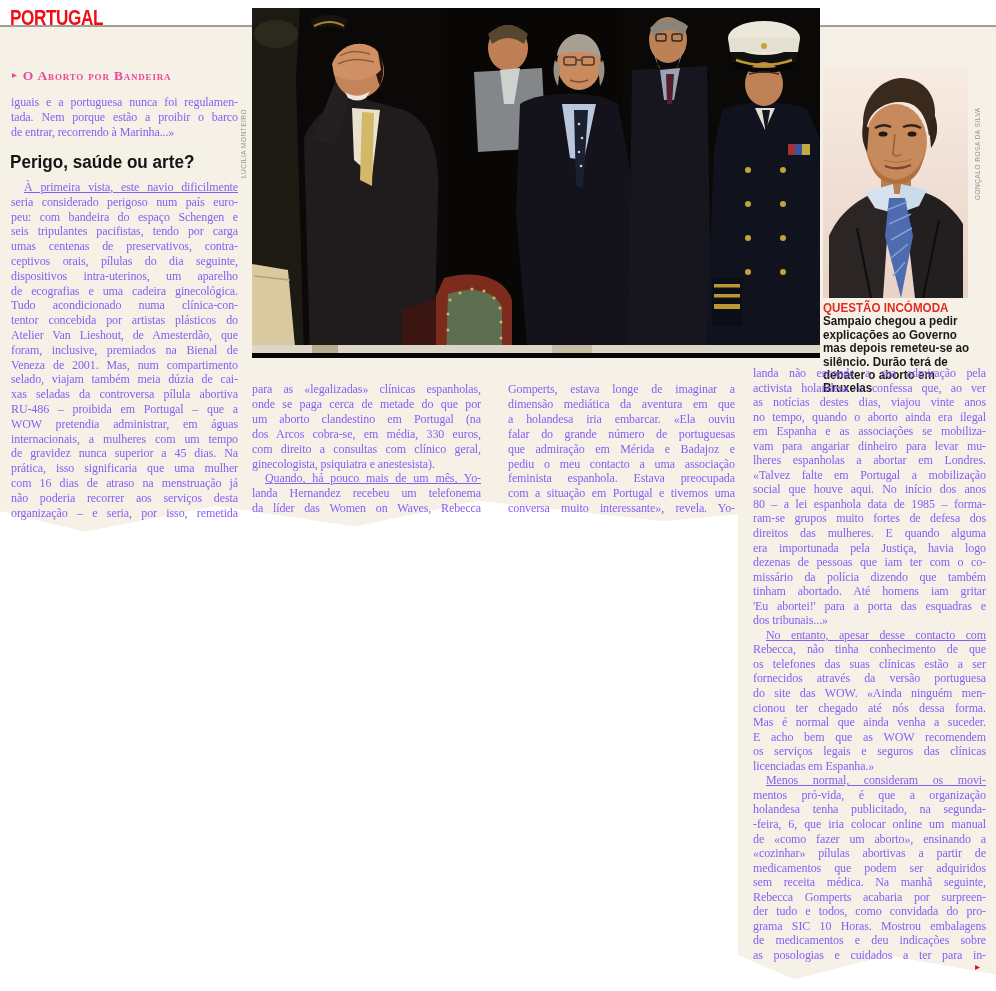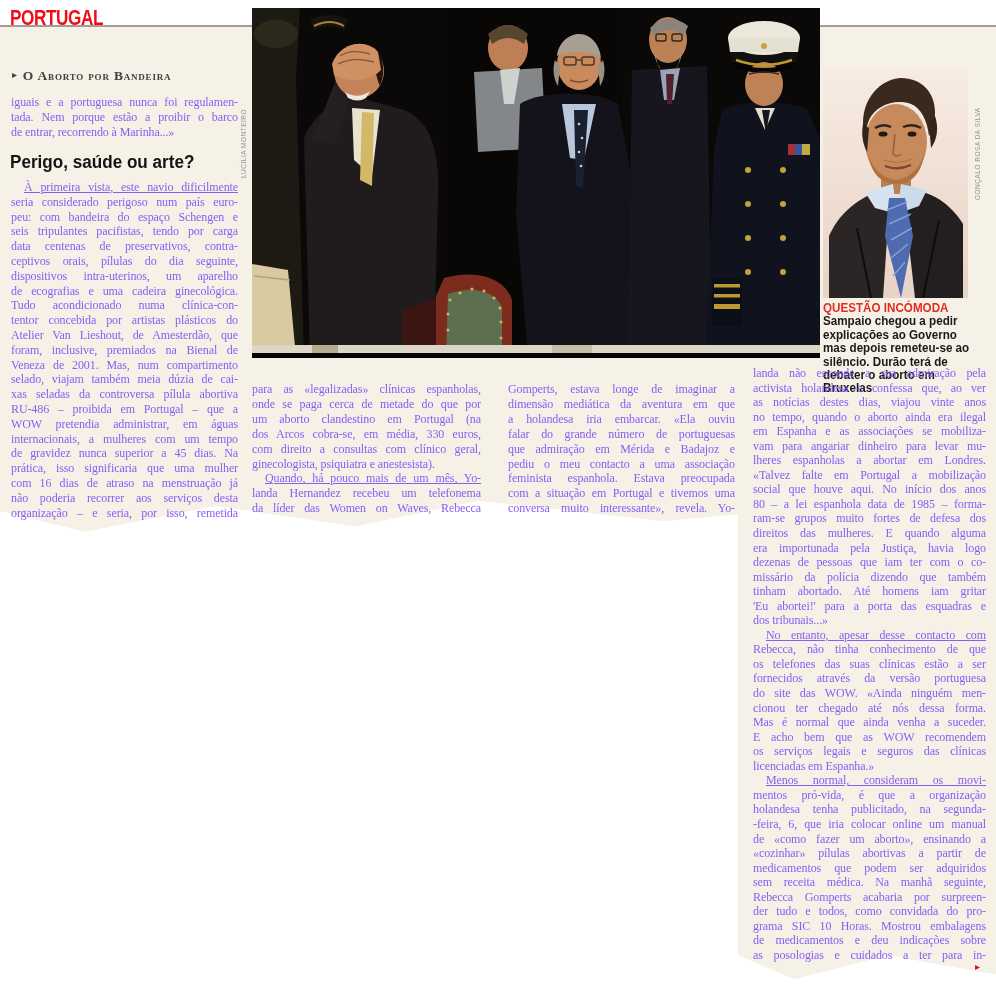--- a/index.html
+++ b/index.html
@@ -18,21 +18,21 @@
   }
   .top-rule{position:absolute;left:0;top:25px;width:996px;height:2px;background:#a29c9a;z-index:1;}
 
   
   .section-title{
     position:absolute;left:10px;top:5px;z-index:3;color:#f10d14;
     font-family:"Liberation Sans","DejaVu Sans",sans-serif;font-weight:700;font-size:22px;
     letter-spacing:-0.5px;transform:scale(0.78,1.0);transform-origin:left top;white-space:nowrap;
   }
   .kicker{
-    position:absolute;left:12px;top:68px;z-index:3;color:#404040;
+    position:absolute;left:12px;top:68px;z-index:3;color:#ec4899;
     font-size:13.5px;font-weight:600;font-variant:small-caps;letter-spacing:0.8px;white-space:nowrap;
   }
   .kicker .arrow{font-size:10px;vertical-align:2px;margin-right:5px;}
 
   
   .bodycol{position:absolute;z-index:3;color:#8b5cf6;font-size:12px;letter-spacing:-0.1px;}
   .tline{white-space:nowrap;text-align:justify;text-align-last:justify;}
   .tline.flush{text-align-last:left;}
   .tline.ind{padding-left:13px;text-decoration:underline;}
   #col1-intro{left:11px;top:95px;width:227px;line-height:15.2px;}
@@ -242,21 +242,21 @@
     <div class="tline">iguais e a portuguesa nunca foi regulamen-</div>
     <div class="tline">tada. Nem porque estão a proibir o barco</div>
     <div class="tline flush">de entrar, recorrendo à Marinha...»</div>
   </div>
 <div class="subhead">Perigo, saúde ou arte?</div>
 <div class="bodycol" id="col1-main">
     <div class="tline ind">À primeira vista, este navio dificilmente</div>
     <div class="tline">seria considerado perigoso num país euro-</div>
     <div class="tline">peu: com bandeira do espaço Schengen e</div>
     <div class="tline">seis tripulantes pacifistas, tendo por carga</div>
-    <div class="tline">data centenas de preservativos, contra-</div>
+    <div class="tline">umas centenas de preservativos, contra-</div>
     <div class="tline">ceptivos orais, pílulas do dia seguinte,</div>
     <div class="tline">dispositivos intra-uterinos, um aparelho</div>
     <div class="tline">de ecografias e uma cadeira ginecológica.</div>
     <div class="tline">Tudo acondicionado numa clínica-con-</div>
     <div class="tline">tentor concebida por artistas plásticos do</div>
     <div class="tline">Atelier Van Lieshout, de Amesterdão, que</div>
     <div class="tline">foram, inclusive, premiados na Bienal de</div>
     <div class="tline">Veneza de 2001. Mas, num compartimento</div>
     <div class="tline">selado, viajam também meia dúzia de cai-</div>
     <div class="tline">xas seladas da controversa pílula abortiva</div>

